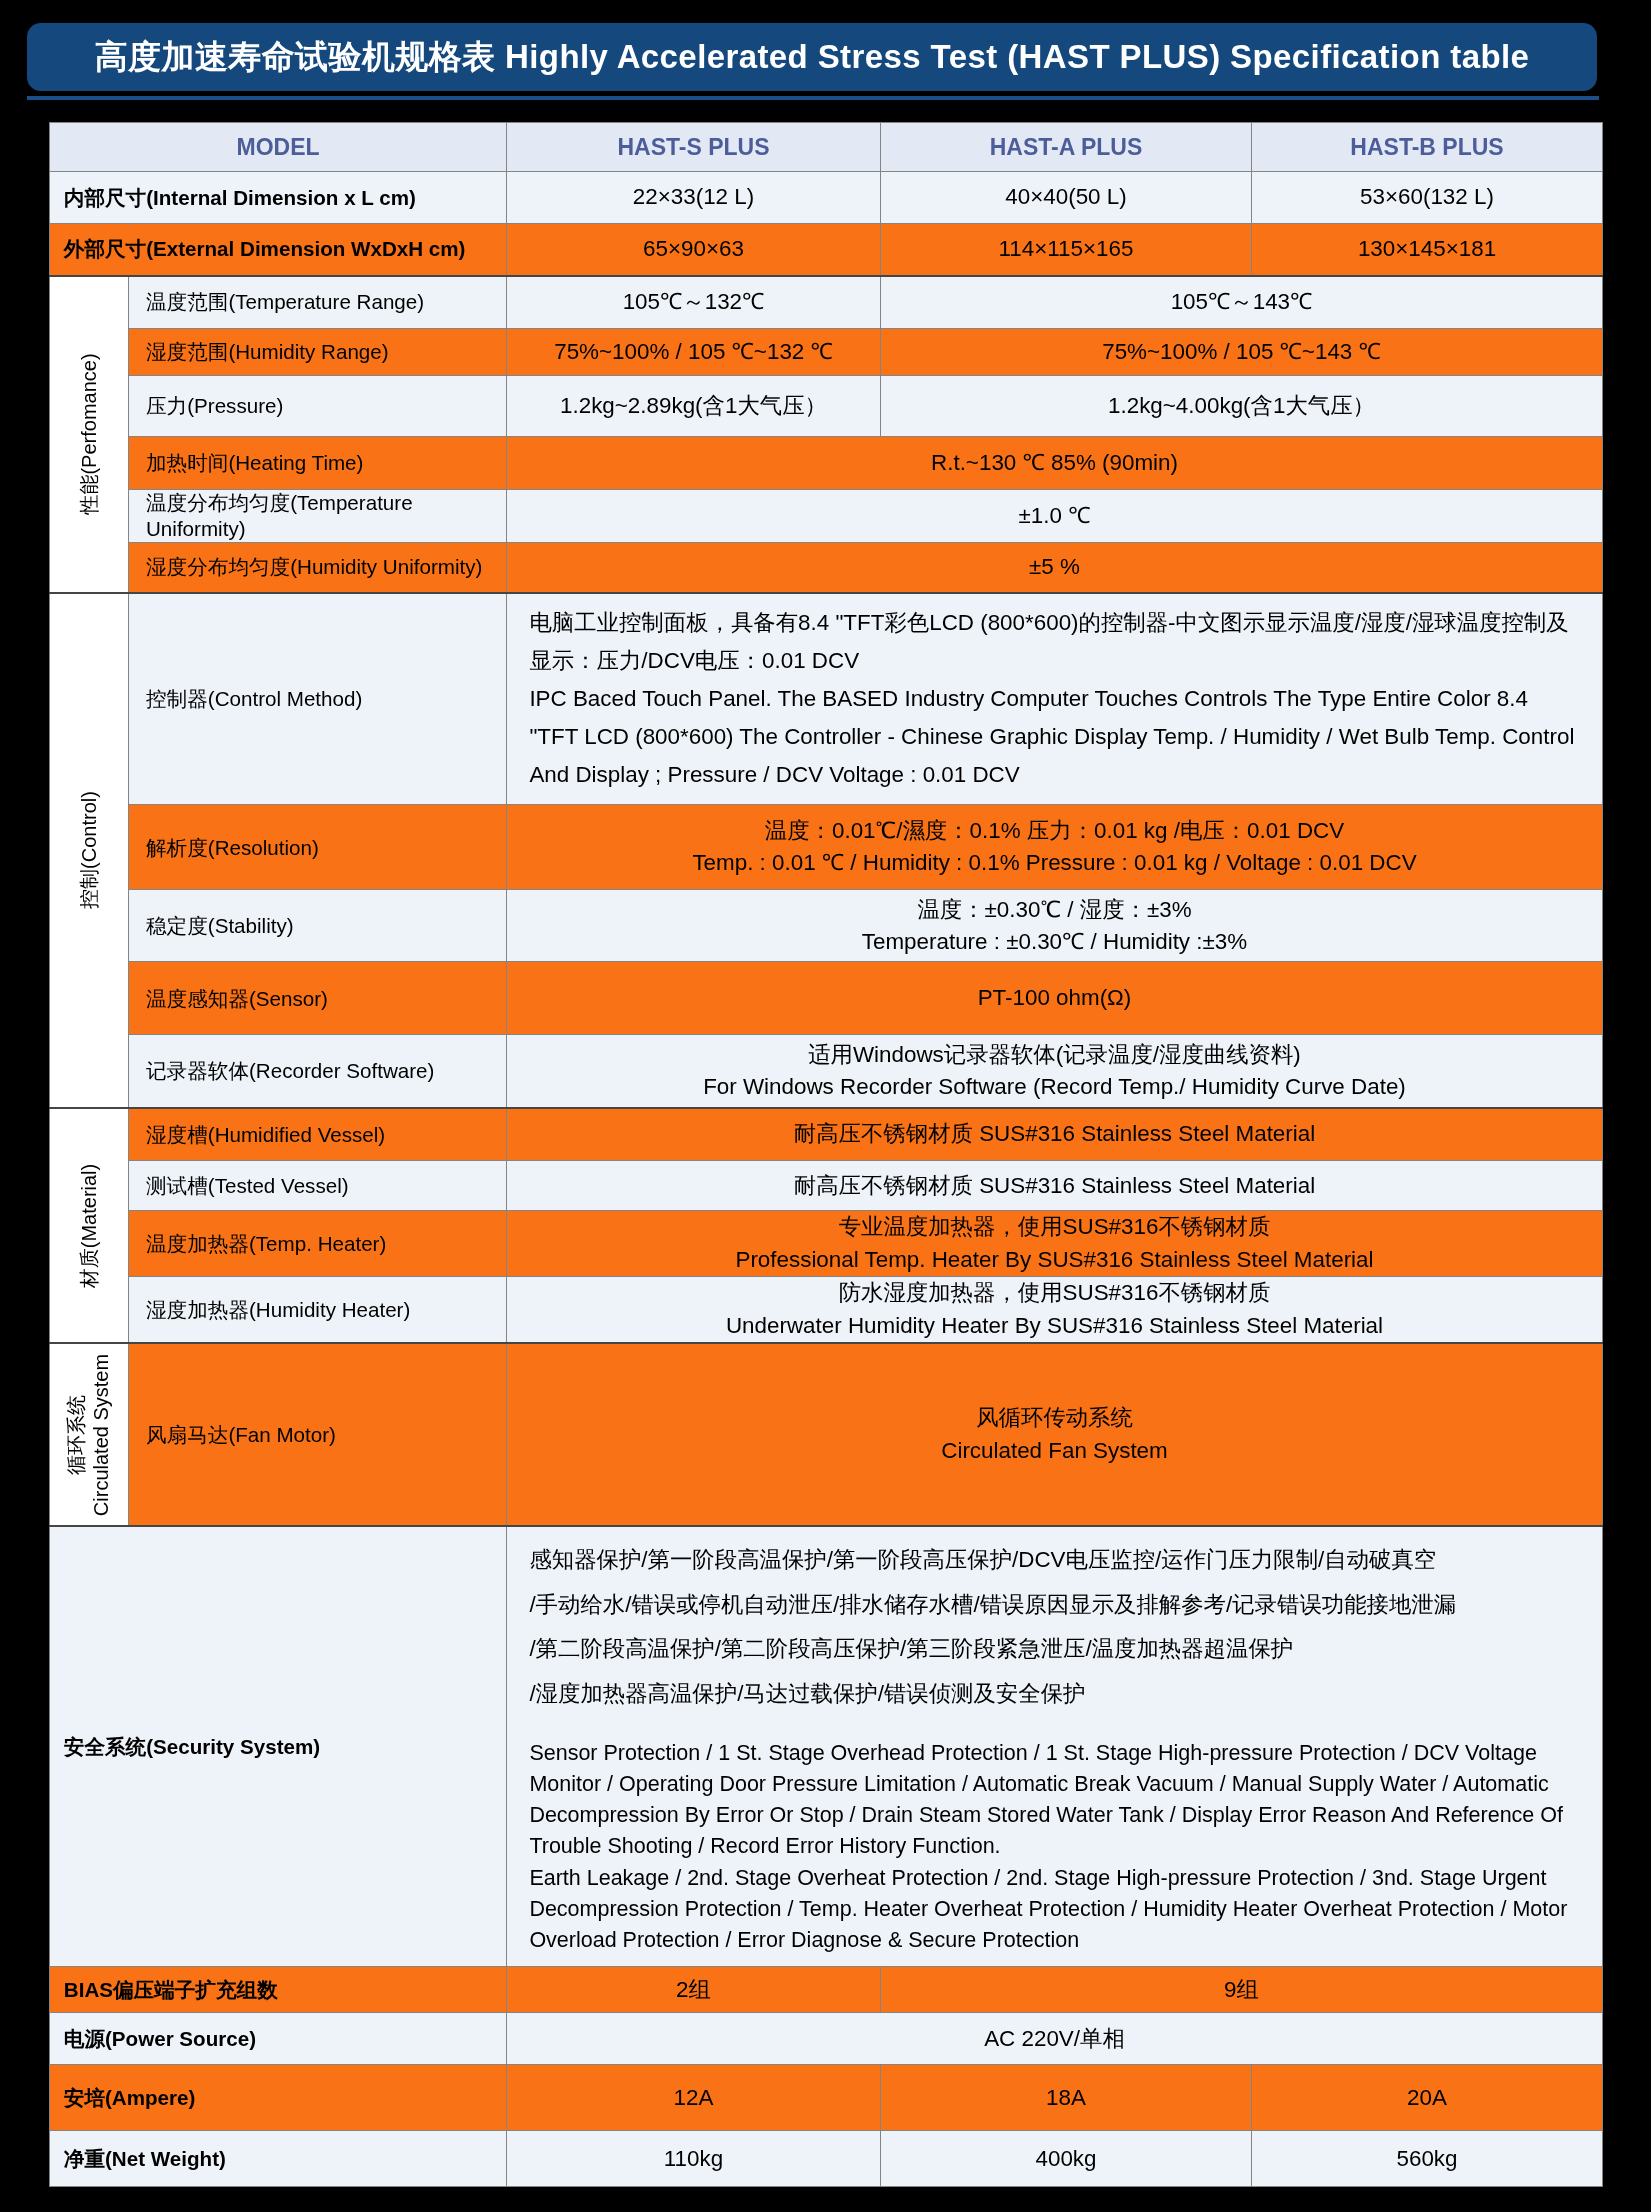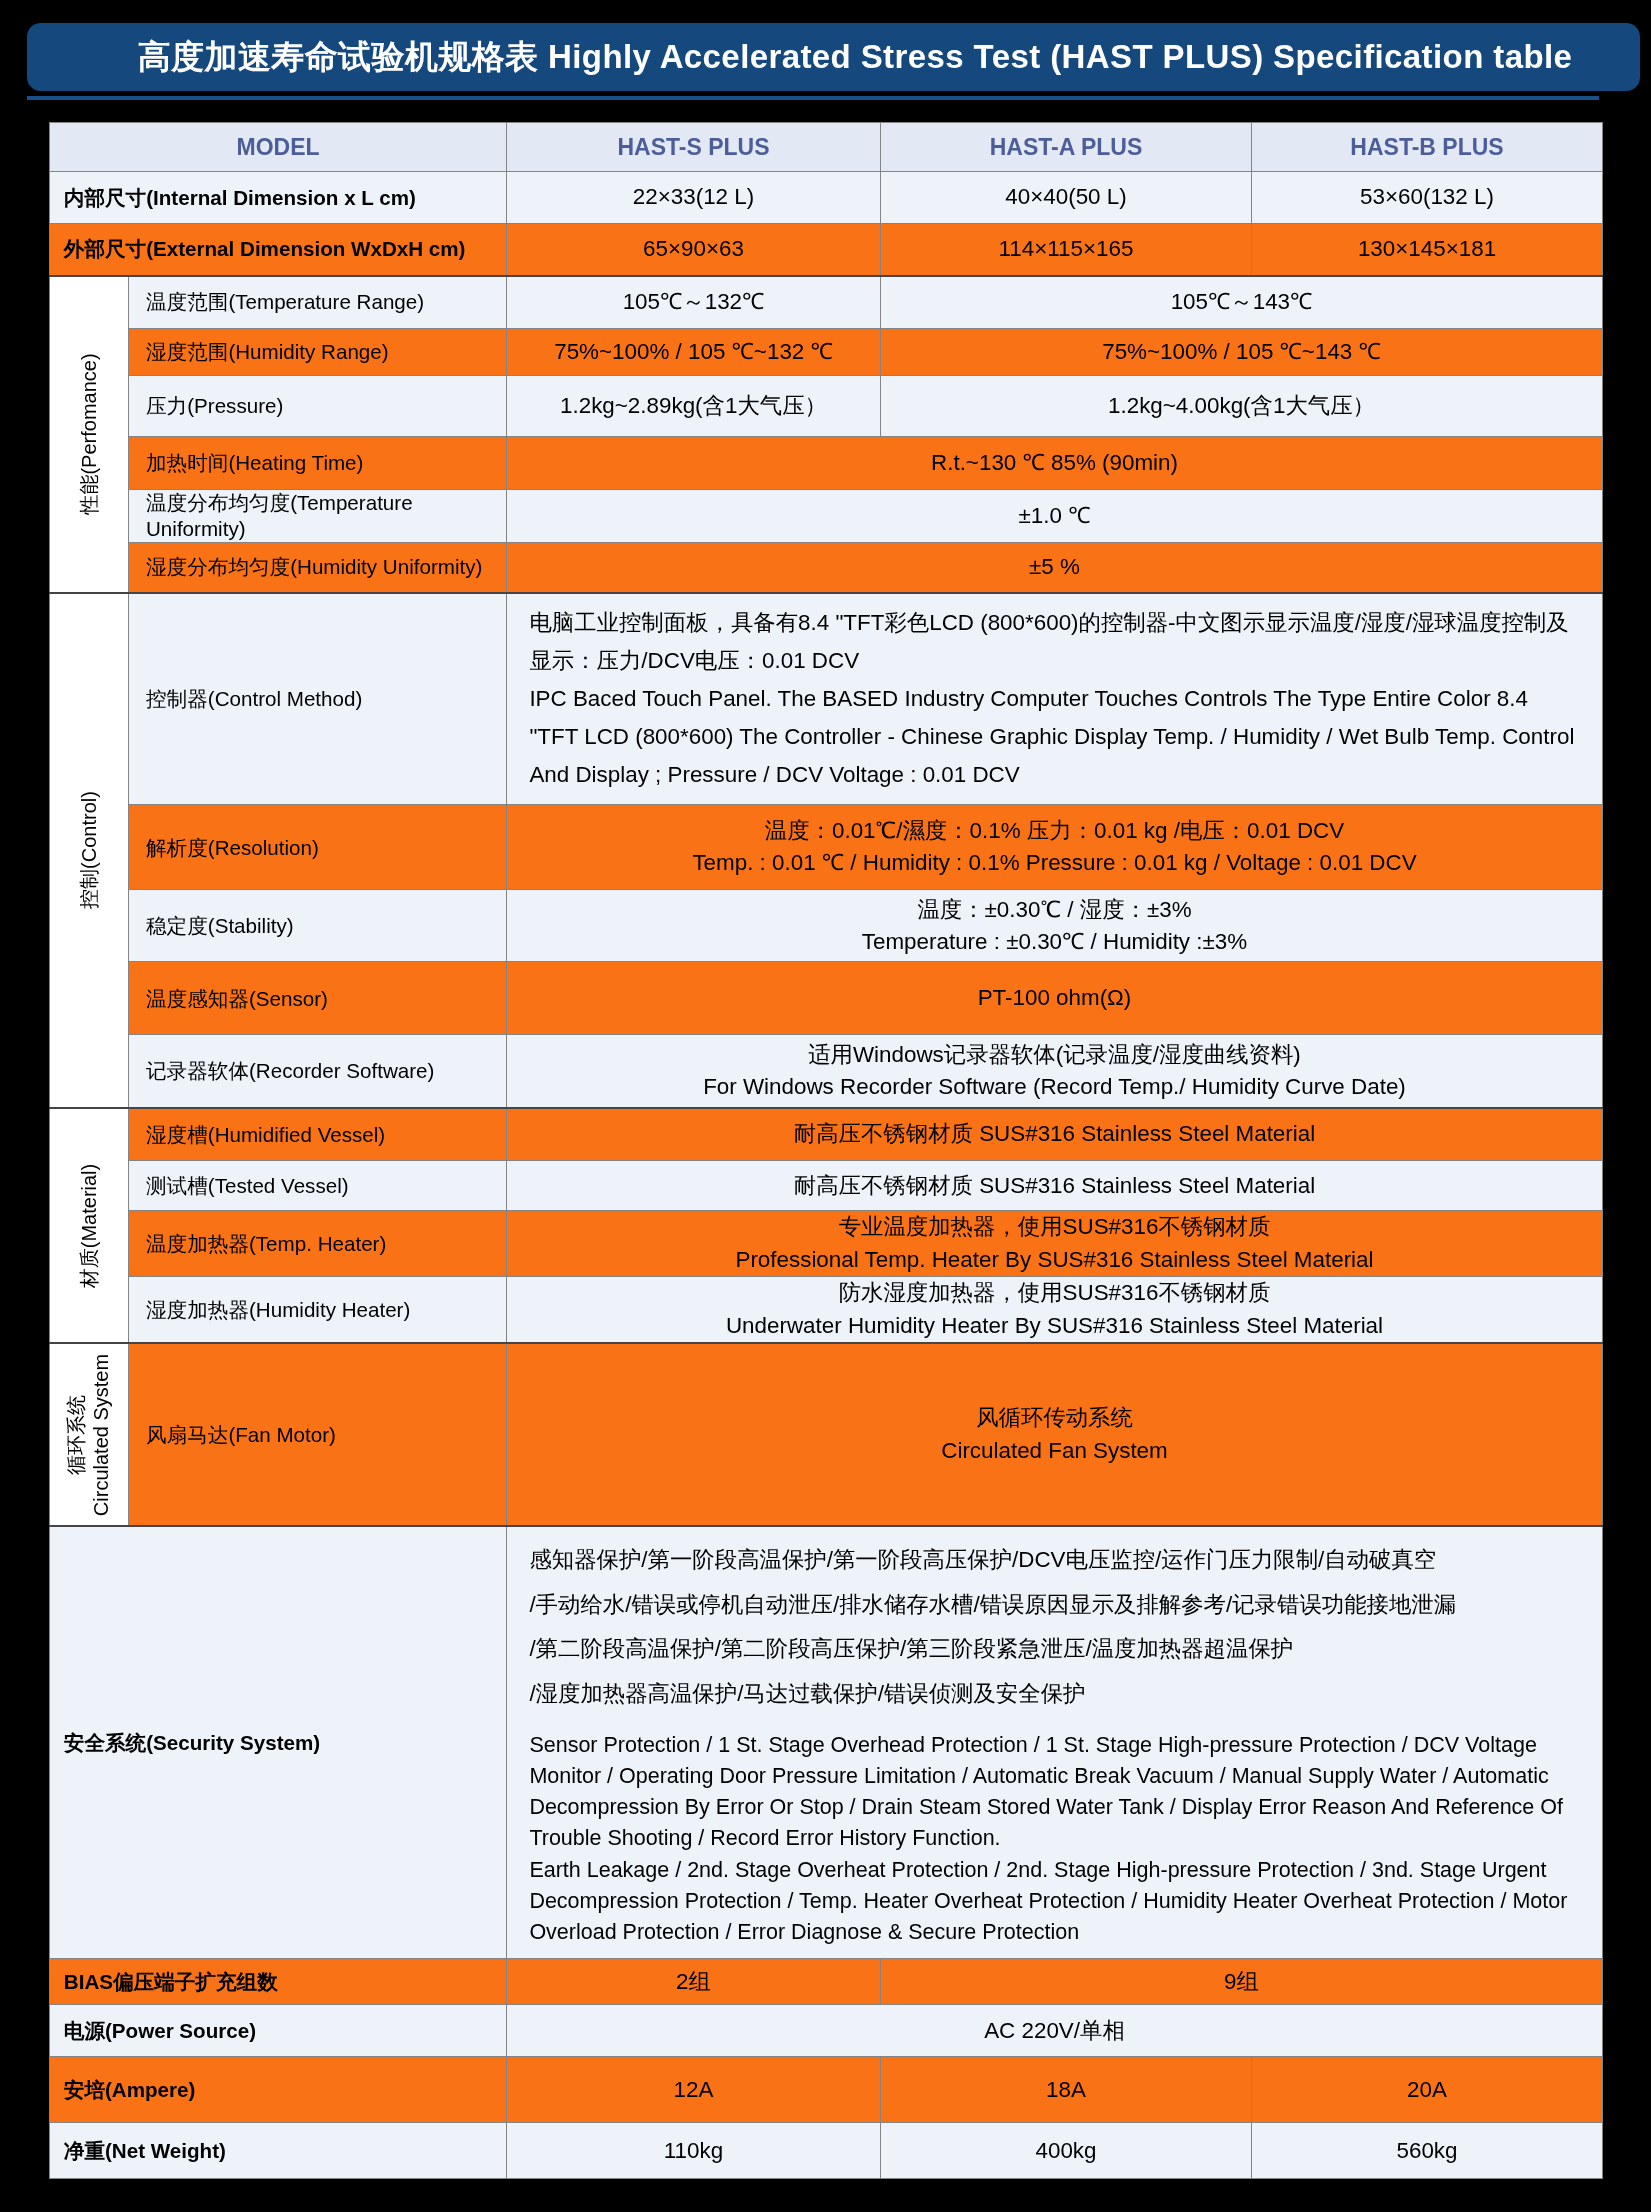--- a/index.html
+++ b/index.html
@@ -7,21 +7,21 @@
     width:1652px;height:2212px;
     background:#000;
     font-family:"Liberation Sans", sans-serif;
     position:relative;
     -webkit-font-smoothing:antialiased;
   }
   .titlebar{
     position:absolute;left:27px;top:23px;width:1570px;height:68px;
     background:#15497e;border-radius:13.8px;
     display:flex;align-items:center;justify-content:center;
-    color:#ffffff;font-size:33px;font-weight:bold;letter-spacing:0.4px;padding-left:43px;
+    color:#ffffff;font-size:33px;font-weight:bold;letter-spacing:0.4px;
   }
   .divider{
     position:absolute;left:27px;top:96px;width:1572px;height:4.3px;background:#1b4f8a;
   }
   table.spec{
     position:absolute;left:49px;top:122px;width:1553px;
     border-collapse:collapse;table-layout:fixed;background:#ffffff;color:#000;
   }
   .spec th,.spec td{border:1.7px solid #848484;padding:0;overflow:hidden;}
   tr.light > td{background:#eef3fa;}
@@ -46,21 +46,21 @@
     transform:translate(-50%,-50%) rotate(-90deg);
     white-space:pre;text-align:center;
     font-size:20px;line-height:1.25;color:#000;
   }
   td.rich{
     text-align:left;vertical-align:middle;padding:10.3px 22.4px;
   }
   .ctl-zh{font-size:22.4px;line-height:1.7;white-space:pre-line;}
   .ctl-en{font-size:22.4px;line-height:1.7;white-space:pre-line;}
   .sec-zh{font-size:22.4px;line-height:2.0;white-space:pre-line;}
-  .sec-en{font-size:21.5px;line-height:1.45;white-space:pre-line;margin-top:13px;}
+  .sec-en{font-size:21.5px;line-height:1.45;white-space:pre-line;margin-top:21px;}
 </style>
 </head>
 <body>
 
 <div class="titlebar">
   <span>高度加速寿命试验机规格表 Highly Accelerated Stress Test (HAST PLUS) Specification table</span>
 </div>
 <div class="divider"></div>
 
 <table class="spec">

